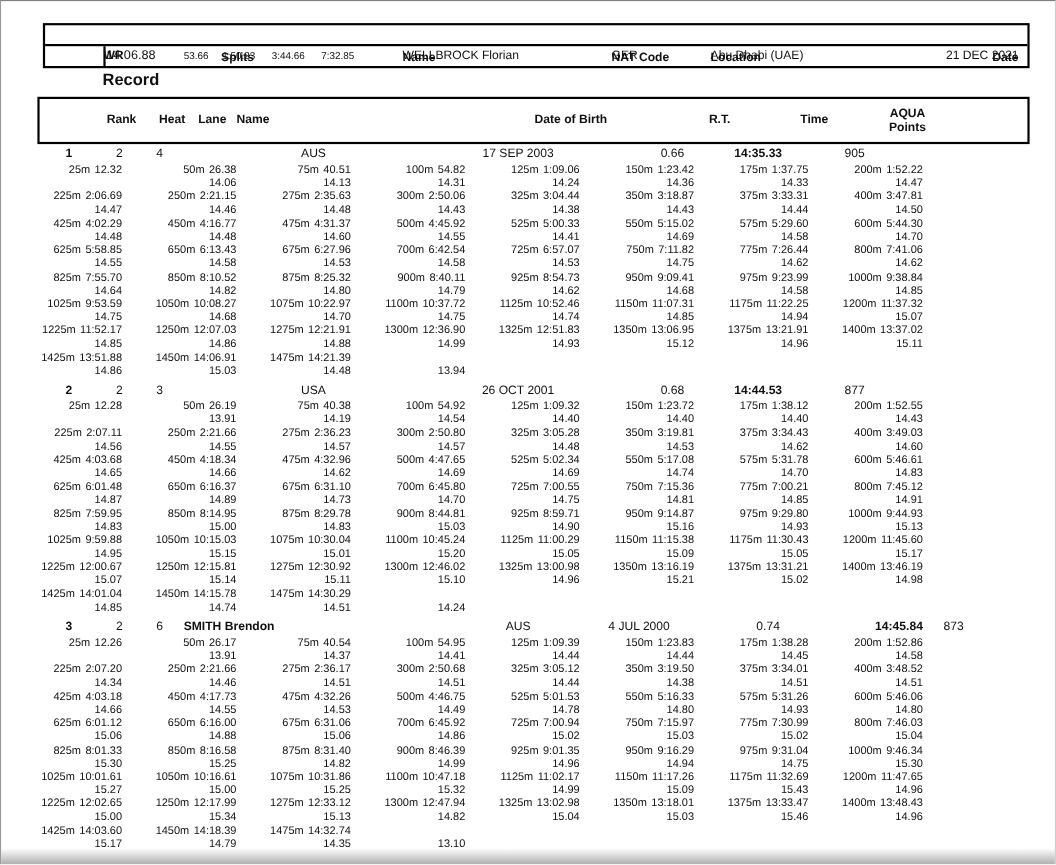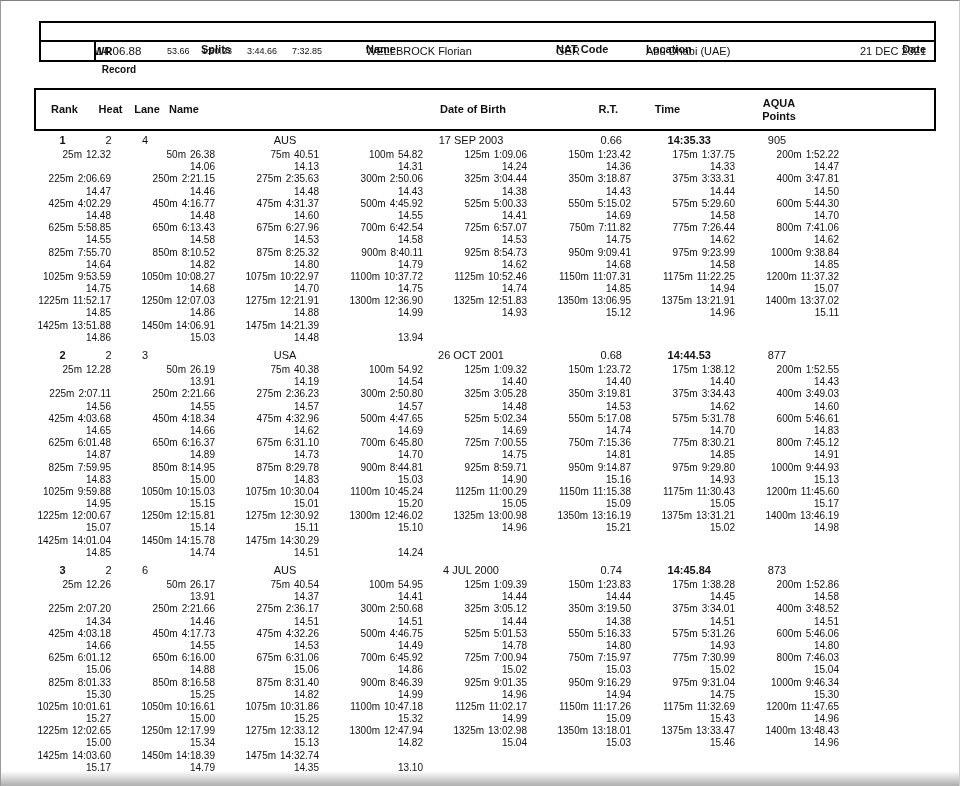--- a/index.html
+++ b/index.html
@@ -19,42 +19,42 @@
   .rec-row {
     display:grid;
     grid-template-columns:36px 74px 35px 45px 45px 45px 225px 90px 200px 1fr;
     height:18px; align-items:center; font-size:11px;
   }
   .rec-row.head { height:17px; border-bottom:2px solid #000; font-weight:bold; }
   .rec-row .rc { white-space:nowrap; }
   .rc.tag { font-weight:bold; padding-left:5px; border-right:2px solid #000; align-self:stretch; display:flex; align-items:center;margin-left:48px; }
   .rec-row.head .rc.tag { border-right:none; }
   .rc.recv { text-align:center; padding-left:10px; font-size:11.5px; }
-  .rec-row.head .rc.recv { font-size:10px;margin-top:41px; }
+  .rec-row.head .rc.recv { font-size:15px;margin-top:41px; }
   .rc.spl { text-align:left; font-size:9px;margin-left:16px; }
   .rc.spl-head { grid-column:span 4; text-align:center; padding-right:40px; font-size:11px; }
   .rc.nm { padding-left:45px; }
   .rc.nt { padding-left:10px; }
   .rc.lc { padding-left:10px; }
   .rc.dt { text-align:right; padding-right:8px; }
 
   
   .res-header {
     position:absolute; left:33px; top:87px; width:902px; height:43px;
     border:2px solid #000; box-sizing:border-box;
   }
   .cols {
     display:grid;
     grid-template-columns:57px 35px 38px 242px 130px 90px 87px 128px 52px 1fr;
   }
-  .res-header .cols { height:100%; align-items:center; font-weight:bold; font-size:11px; }
+  .res-header .cols { height:100%; align-items:center; font-weight:bold; font-size:11px;padding-left:46px; }
   .res-header .hc { text-align:center; line-height:13px; }
   .hc.h-name { text-align:left; padding-left:3px; }
   .hc.h-rt { text-align:right; padding-right:10px; }
-  .hc.h-time { padding-right:8px; }
+  .hc.h-time { text-align:right; padding-right:8px; }
 
   
   .swimmers { position:absolute; left:33px; top:132px; width:902px; }
   .swimmer { margin-bottom:4px; }
   .mrow { height:15px; align-items:center; font-size:11px; line-height:15px; }
   .mrow .c { white-space:nowrap; }
   .b { font-weight:bold; }
   .c.rank, .c.heat, .c.lane, .c.nat, .c.dob, .c.aqua { text-align:center; }
   .c.name { text-align:left; padding-left:3px; }
   .c.rt { text-align:right; padding-right:4px; }
@@ -795,21 +795,21 @@
             <div class="scell">
               <span class="dist">725m</span>
               <span class="cum">7:00.55</span>
             </div>
             <div class="scell">
               <span class="dist">750m</span>
               <span class="cum">7:15.36</span>
             </div>
             <div class="scell">
               <span class="dist">775m</span>
-              <span class="cum">8:30.21</span>
+              <span class="cum">7:00.21</span>
             </div>
             <div class="scell">
               <span class="dist">800m</span>
               <span class="cum">7:45.12</span>
             </div>
           </div>
           <div class="srow">
             <div class="scell">
               <span class="lapv">14.87</span>
             </div>
@@ -1053,20 +1053,21 @@
             <div class="scell"></div>
           </div>
         </div>
   </section>
 
   <section class="swimmer">
     <div class="mrow cols">
       <div class="c rank b">3</div>
       <div class="c heat">2</div>
       <div class="c lane">6</div>
+      <div class="c name b">SMITH Brendon</div>
       <div class="c nat">AUS</div>
       <div class="c dob">4 JUL 2000</div>
       <div class="c rt">0.74</div>
       <div class="c time b">14:45.84</div>
       <div class="c aqua">873</div>
       <div class="c fill"></div>
     </div>
     <div class="splits">
           <div class="srow">
             <div class="scell">

